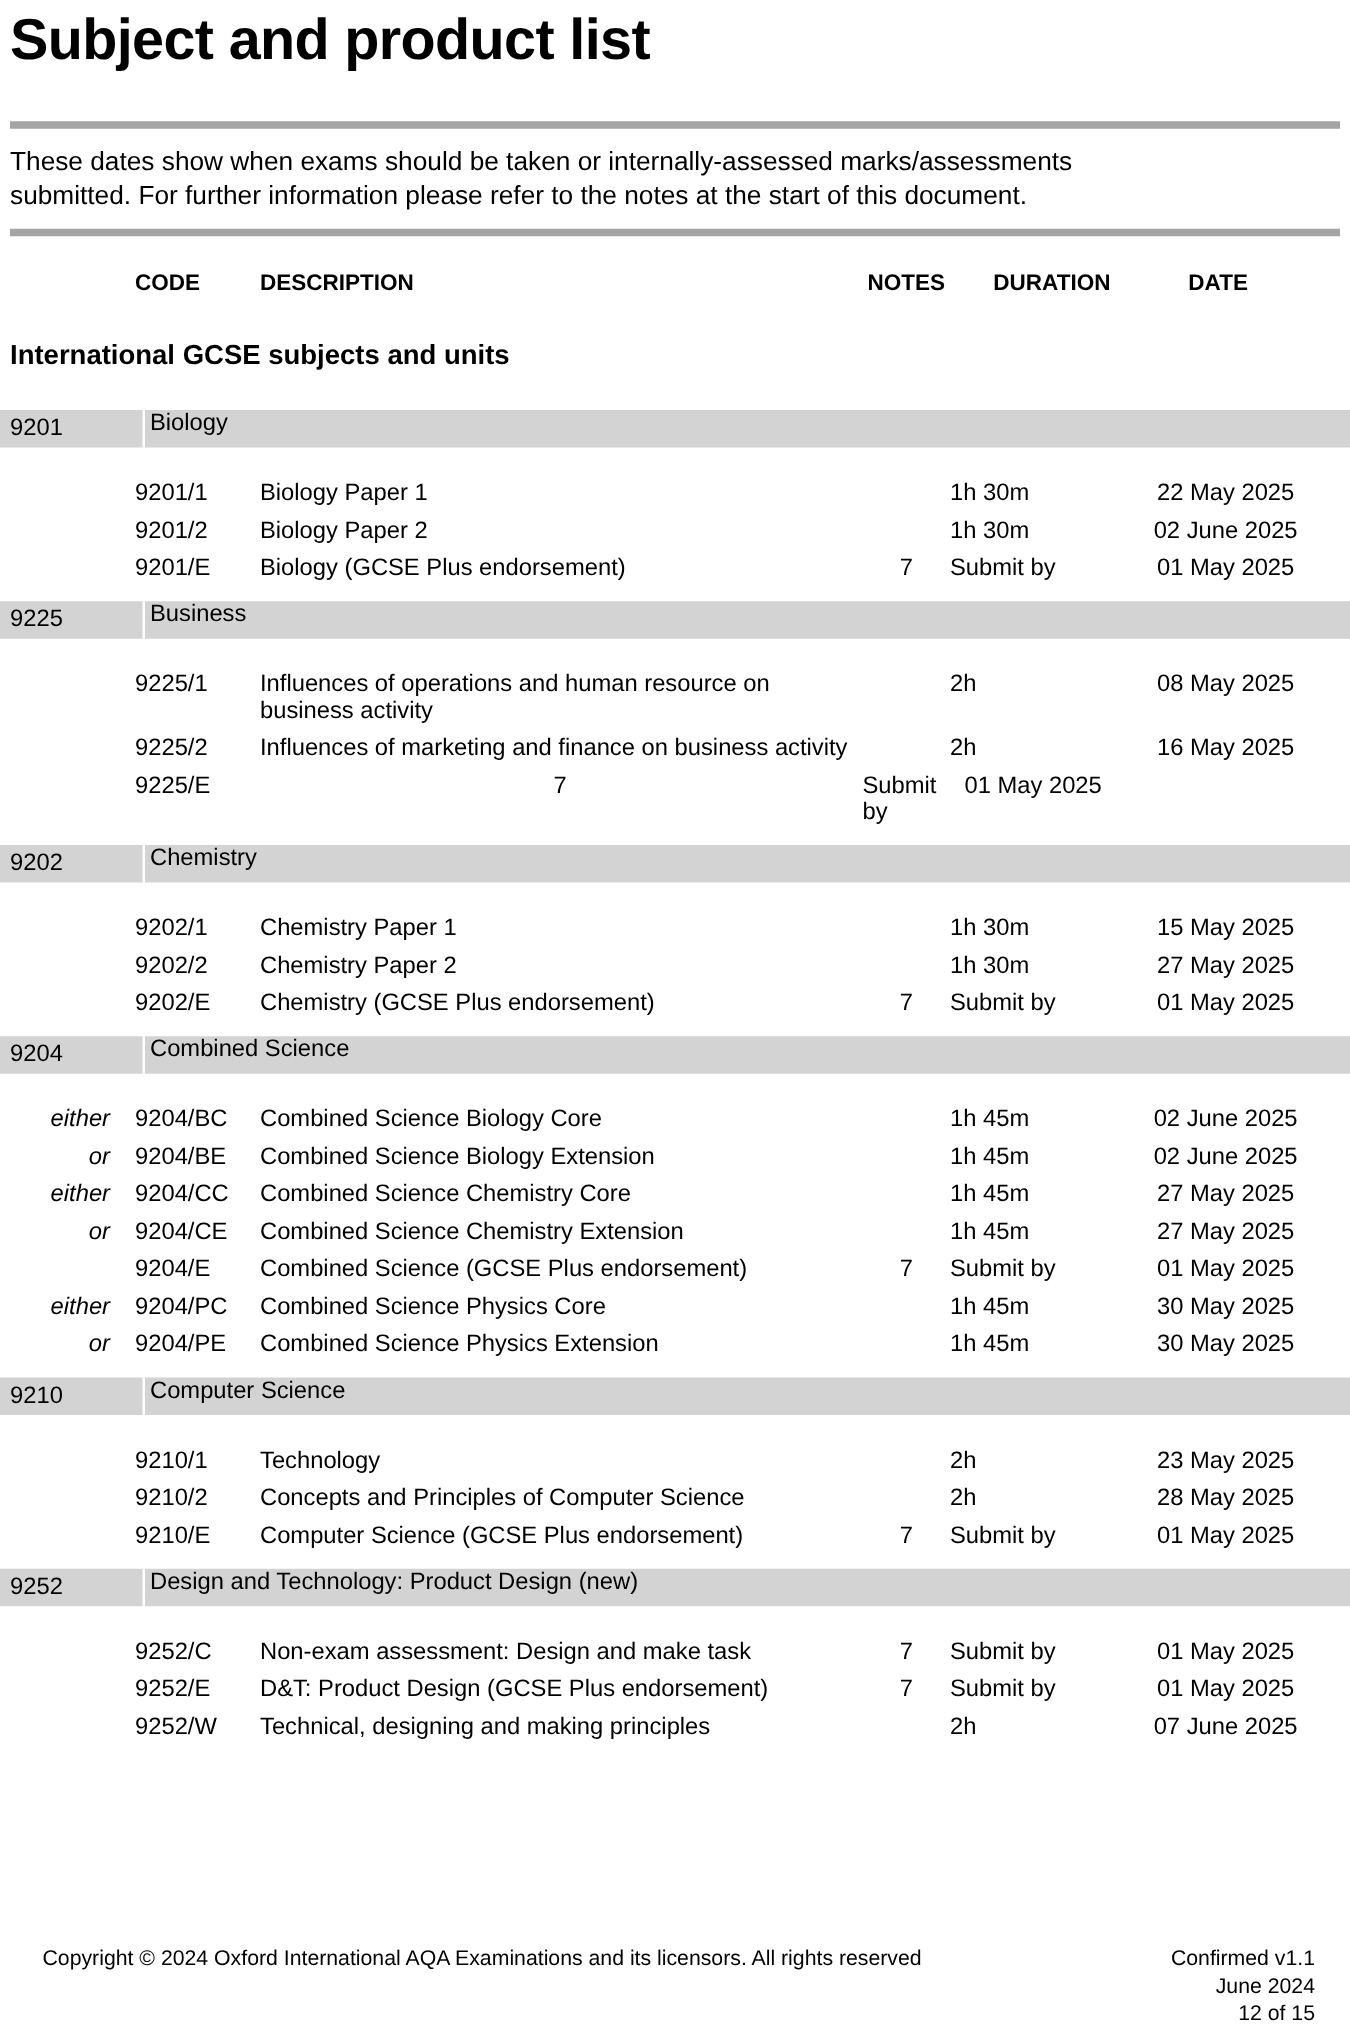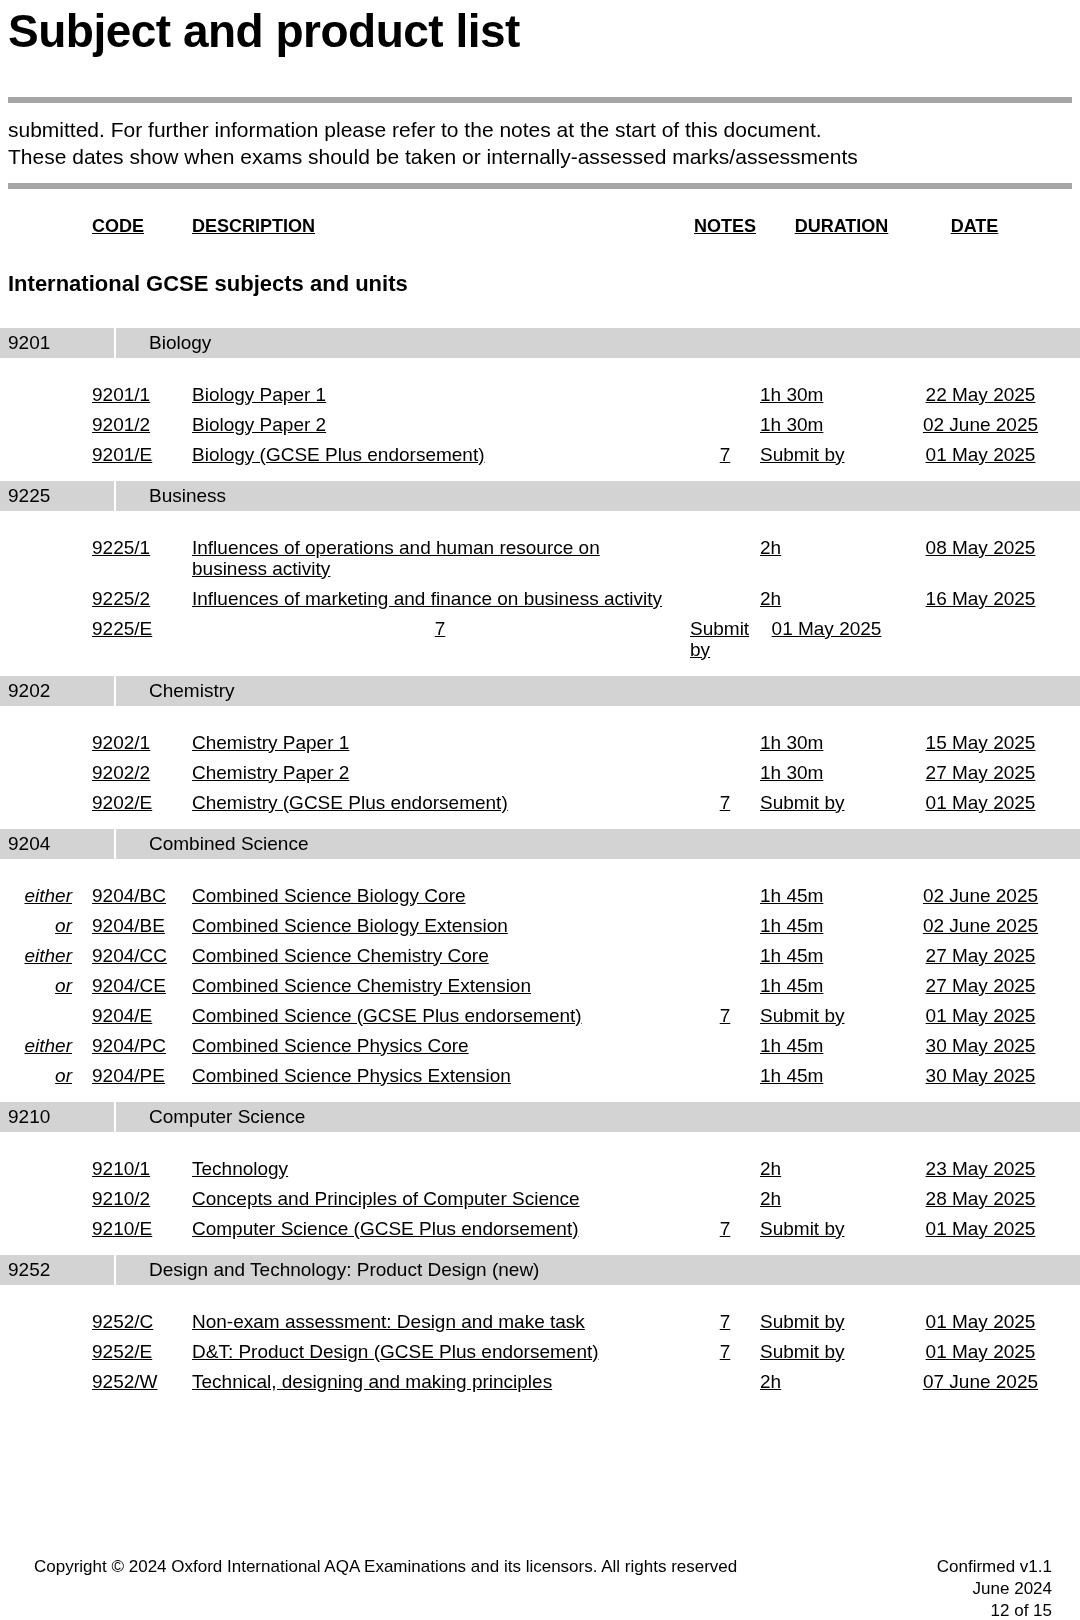--- a/index.html
+++ b/index.html
@@ -29,24 +29,23 @@
   .intro {
     margin: 13px 8px 0 8px;
     font-size: 21px;
     line-height: 27px;
   }
 
   
   .grid-row {
     display: grid;
     grid-template-columns: 78px 104px 1fr 70px 133px 175px;
-    padding: 0 12px 0 8px;
+    padding: 0 12px 0 24px;
     font-size: 19px;
     line-height: 21px;
-    text-decoration: underline;
   }
   .col-headers {
     margin-top: 27px;
     font-weight: bold;
     font-size: 18px;
   }
   .c-prefix   { text-align: right; font-style: italic; padding-right: 14px; }
   .c-code     { text-align: left; padding-left: 6px; }
   .c-desc     { text-align: left; padding-left: 2px; white-space: pre-line; }
   .c-notes    { text-align: center; }
@@ -61,34 +60,34 @@
     font-weight: bold;
     line-height: 25px;
   }
   .subjects { margin-top: 32px; }
 
   .subject { margin-bottom: 16px; }
   .band {
     height: 30px;
     background: var(--band-gray, #d3d3d3);
     display: flex;
-    align-items: center;
+    align-items: flex-start;
     font-size: 19px;
   }
   .band-code-cell {
     width: 116px;
     flex: 0 0 116px;
     align-self: stretch;
     display: flex;
     align-items: center;
     padding-left: 8px;
     border-right: 2px solid #ffffff;
     box-sizing: border-box;
   }
-  .band-name { padding-left: 4px; margin-left: 29px; }
+  .band-name { padding-left: 4px; }
 
   .rows { padding-top: 26px; }
   .row { margin-bottom: 9px; }
 
   .footer {
     position: absolute;
     left: 34px;
     right: 28px;
     top: 1556px;
     display: flex;
@@ -102,22 +101,22 @@
 </head>
 <body style="--band-gray: #d3d3d3; --rule-gray: #a5a5a5;">
 
 <div class="page">
 
   <h1 class="doc-title">Subject and product list</h1>
 
   <div class="rule rule-1"></div>
 
   <div class="intro">
+    <div>These dates show when exams should be taken or internally-assessed marks/assessments</div>
     <div>submitted.  For further information please refer to the notes at the start of this document.</div>
-    <div>These dates show when exams should be taken or internally-assessed marks/assessments</div>
   </div>
 
   <div class="rule rule-2"></div>
 
   <div class="grid-row col-headers">
     <span class="c-prefix"></span>
     <span class="c-code">CODE</span>
     <span class="c-desc">DESCRIPTION</span>
     <span class="c-notes">NOTES</span>
     <span class="c-duration">DURATION</span>

